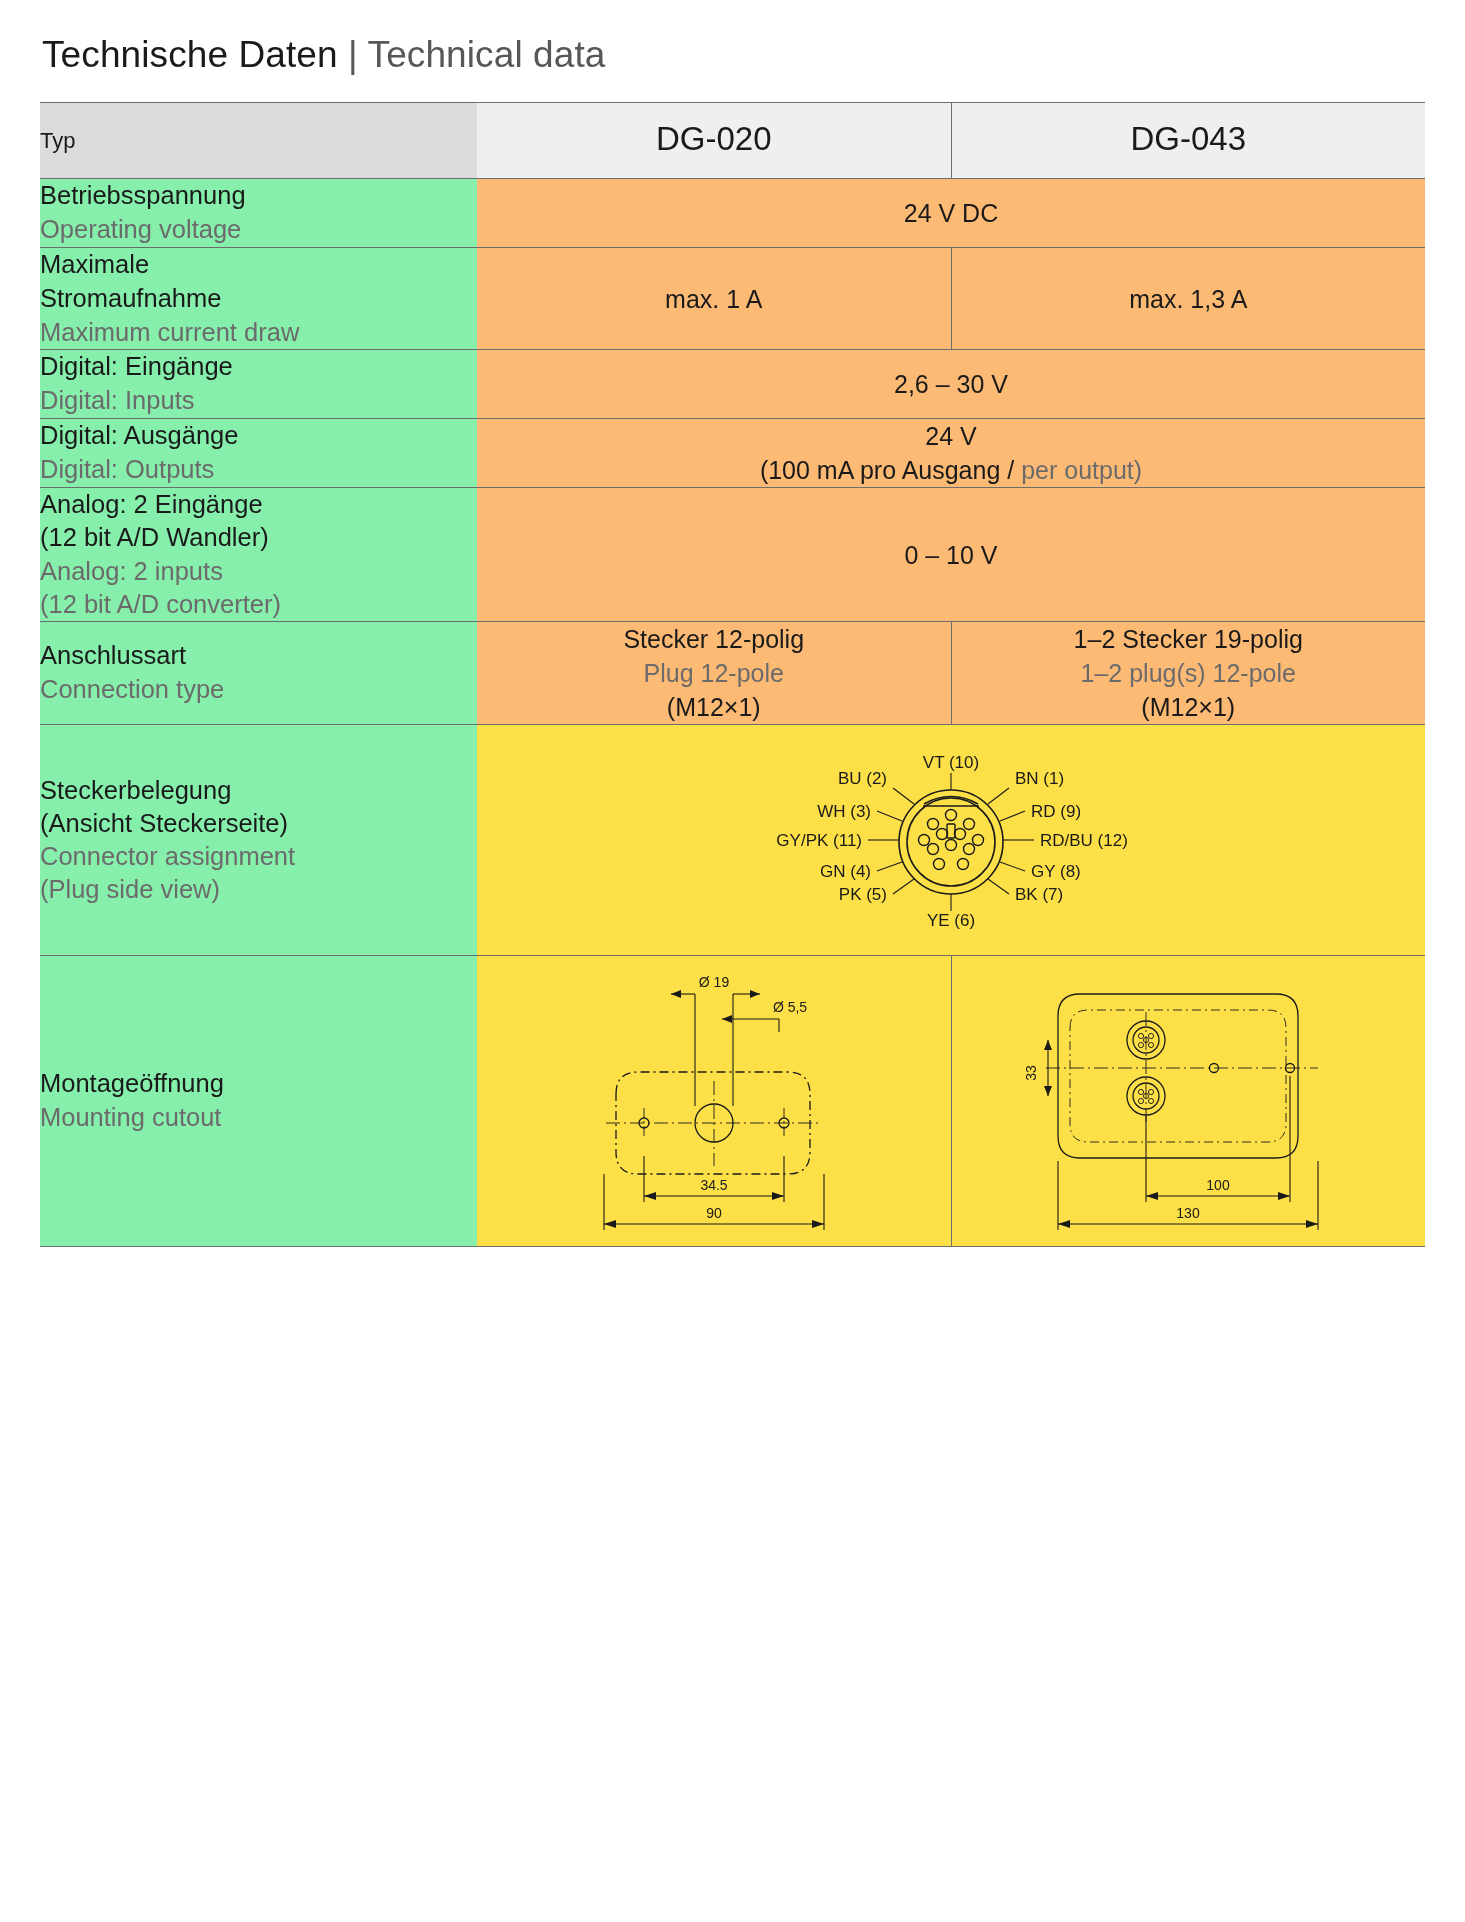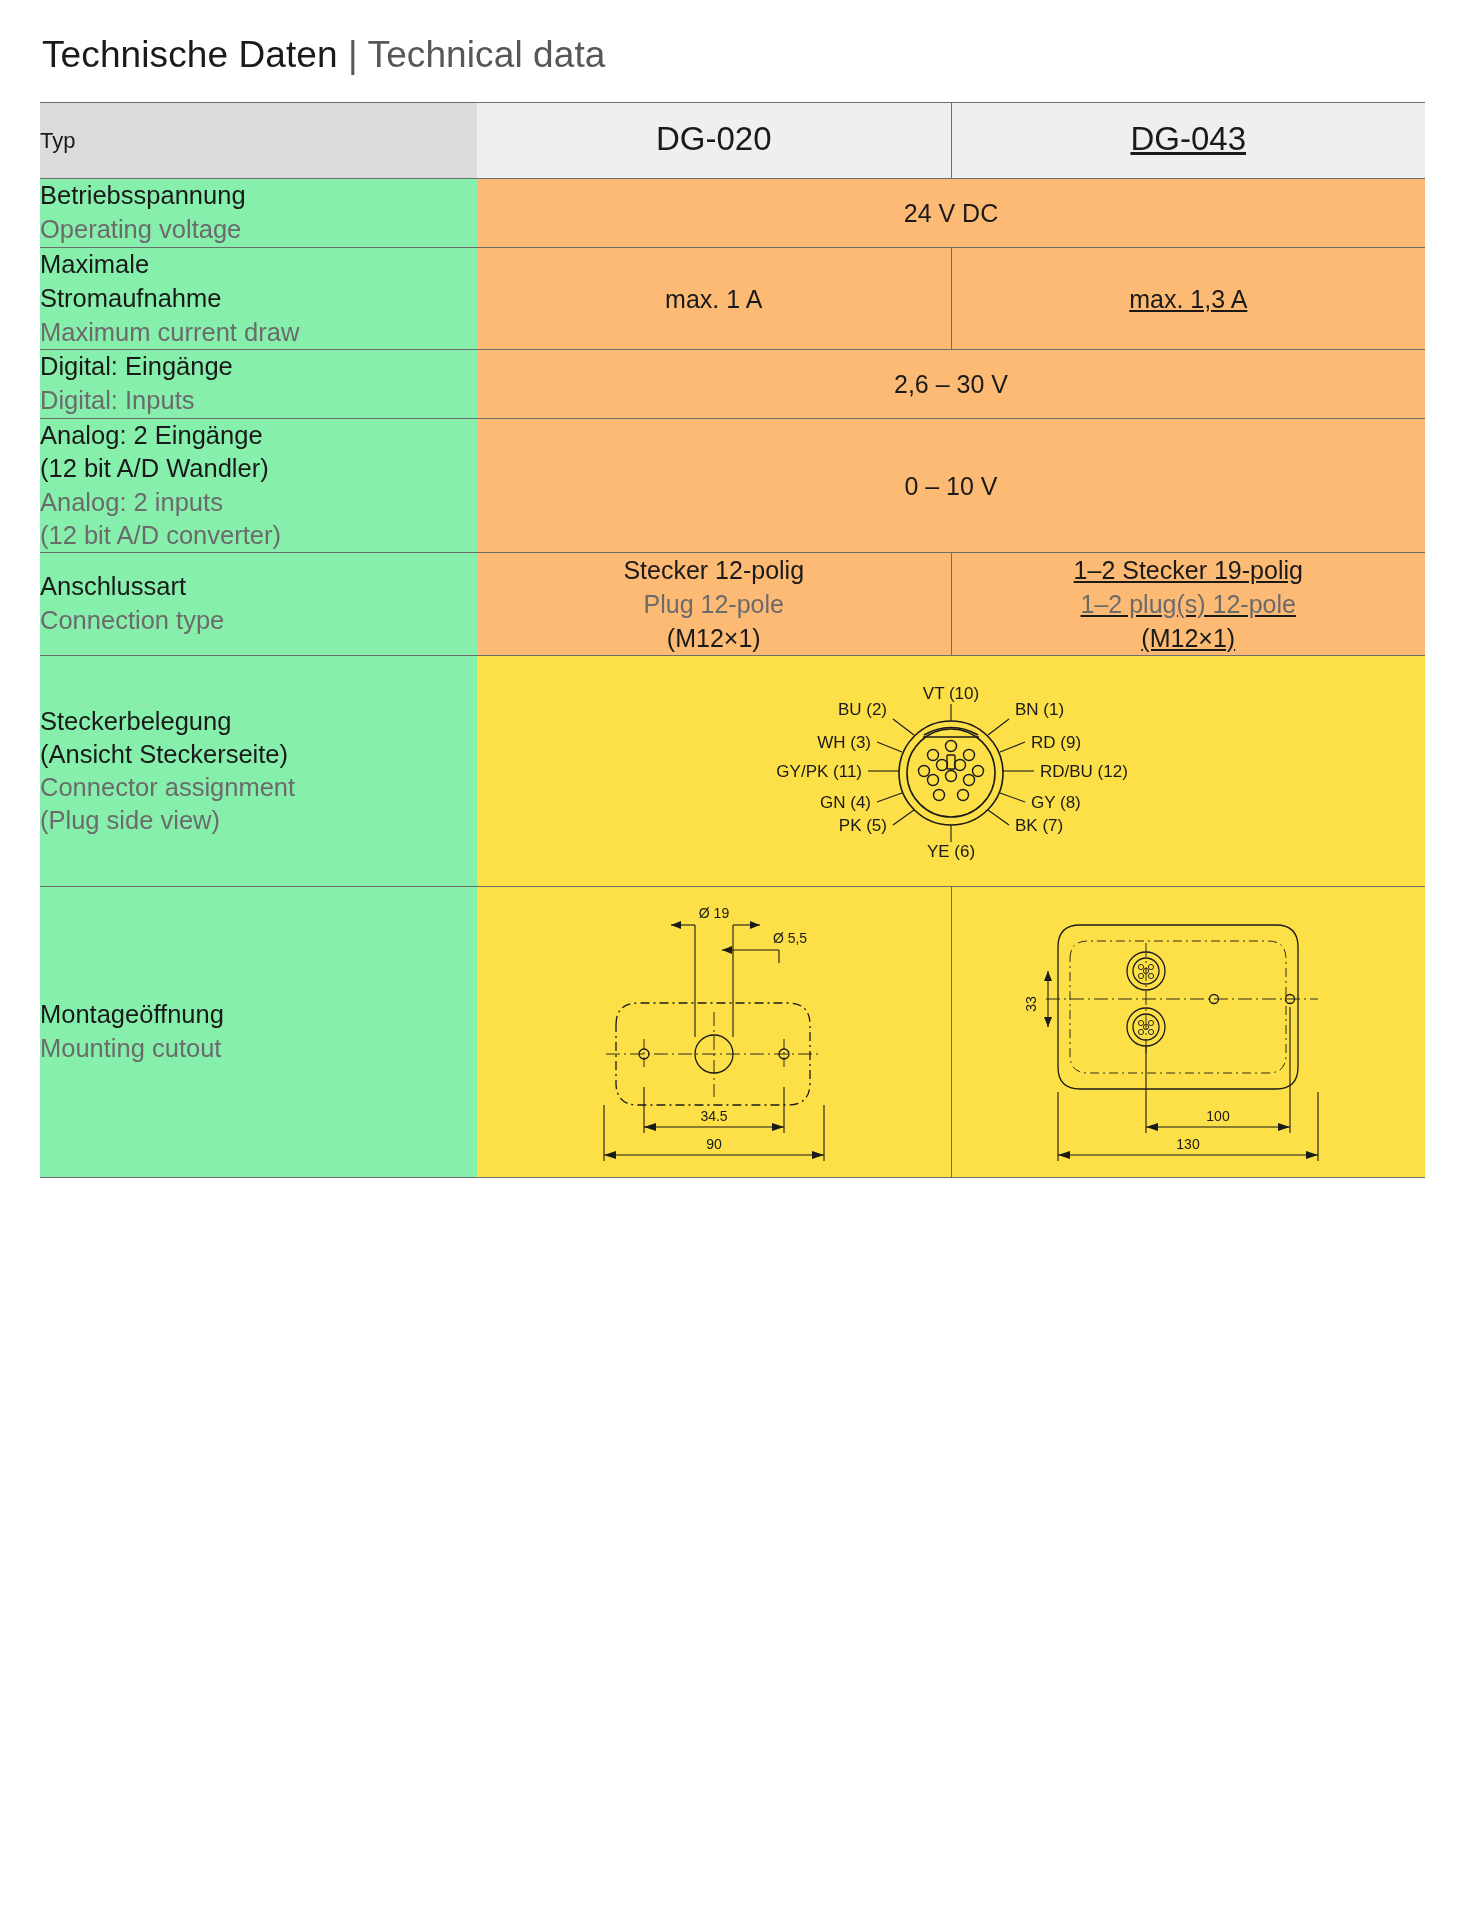--- a/index.html
+++ b/index.html
@@ -72,21 +72,20 @@
     border-top: none;
   }
   .hdr td.val {
     background: #efefef;
     text-align: center;
     padding: 14px 0 16px 0;
     font-size: 33px;
   }
   .sep {
     border-left: 1.5px solid #6d6d6d;
-    text-decoration: underline;
   }
   .mix .g { color: #6b6b6b; }
 
   td.diagram {
     background: #fde047;
     text-align: left;
     padding: 10px 0;
   }
   td.label.tall { line-height: 1.3; }
 
@@ -135,20 +134,30 @@
       </tr>
 
       <tr>
         <td class="label">
           <span class="de">Digital: Eingänge</span>
           <span class="en2">Digital: Inputs</span>
         </td>
         <td class="val" colspan="2">2,6 – 30 V</td>
       </tr>
 
+      <tr>
+        <td class="label">
+          <span class="de">Digital: Ausgänge</span>
+          <span class="en2">Digital: Outputs</span>
+        </td>
+        <td class="val mix" colspan="2">
+          <span class="de">24 V</span>
+          <span><span>(100 mA pro Ausgang / </span><span class="g">per output)</span></span>
+        </td>
+      </tr>
 
       <tr>
         <td class="label tall">
           <span class="de">Analog: 2 Eingänge</span>
           <span class="de">(12 bit A/D Wandler)</span>
           <span class="en2">Analog: 2 inputs</span>
           <span class="en2">(12 bit A/D converter)</span>
         </td>
         <td class="val" colspan="2">0 – 10 V</td>
       </tr>

